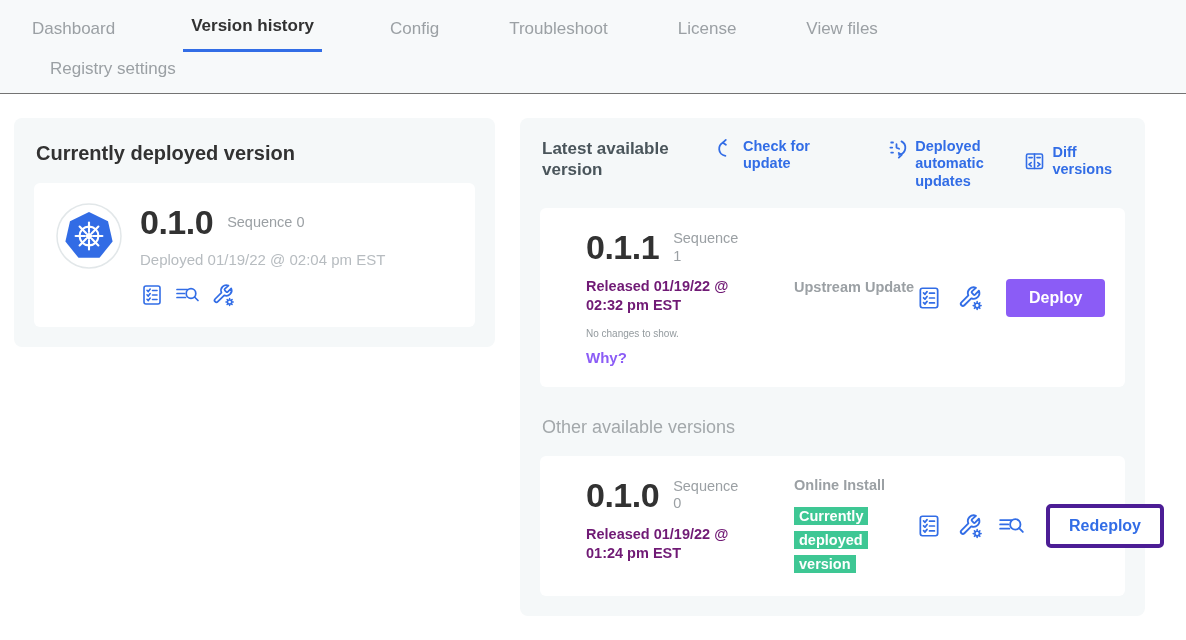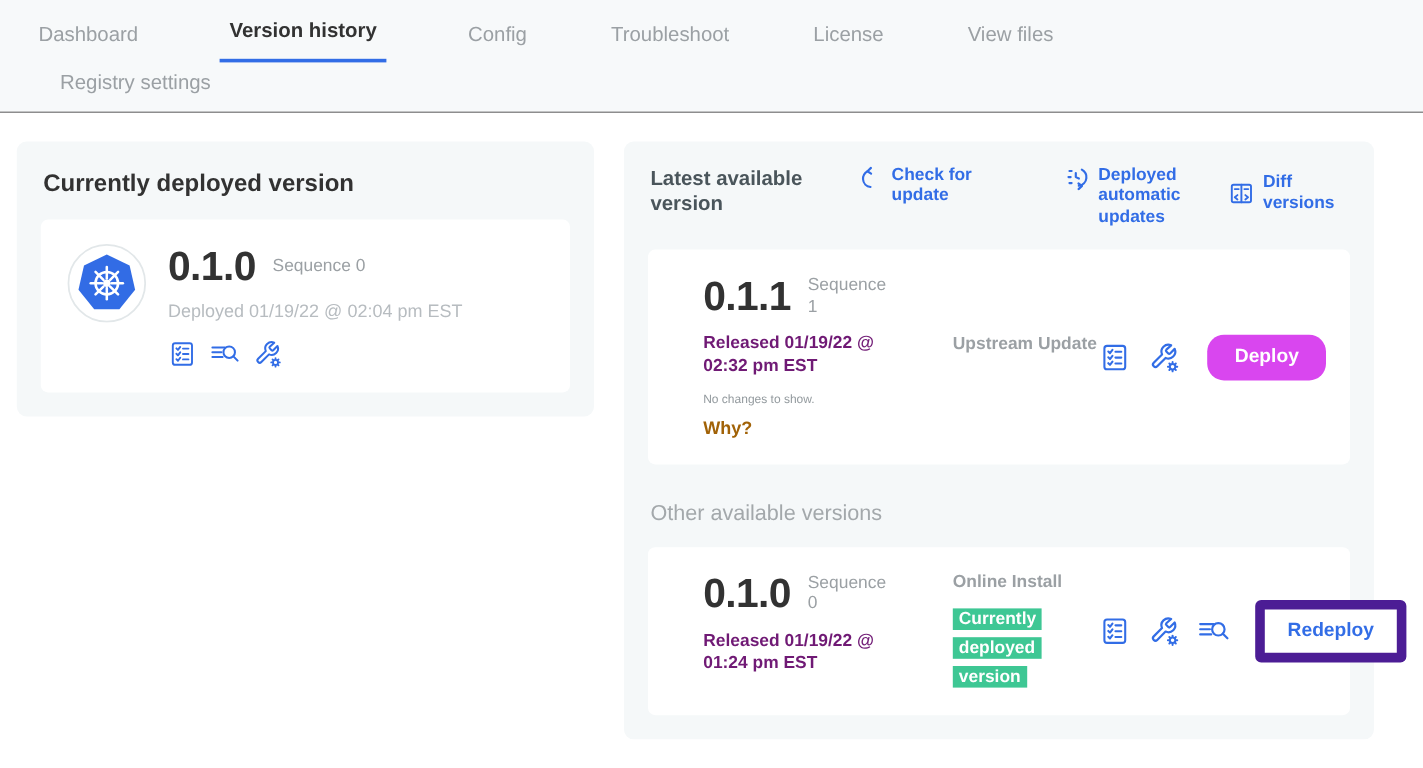--- a/index.html
+++ b/index.html
@@ -132,21 +132,21 @@
   .changes-note {
     margin-top: 13px;
     font-size: 10px;
     font-weight: 500;
     color: #939a9e;
   }
   .why-link {
     margin-top: 10px;
     font-size: 15px;
     font-weight: 700;
-    color: #a16207;
+    color: #8b5cf6;
     cursor: pointer;
     display: inline-block;
   }
   .vc-mid { width: 122px; flex: 0 0 auto; }
   .source-label {
     font-size: 14.5px;
     font-weight: 700;
     color: #9ba0a4;
     line-height: 1.3;
   }
@@ -162,35 +162,35 @@
     box-decoration-break: clone;
   }
   .vc-right {
     margin-left: auto;
     align-self: center;
     display: flex;
     align-items: center;
     gap: 15px;
   }
   .btn-primary {
-    background: #d946ef;
+    background: #8b5cf6;
     color: #ffffff;
     border: none;
-    border-radius: 14px;
+    border-radius: 4px;
     font-family: inherit;
     font-size: 16px;
     font-weight: 700;
     padding: 10px 23px;
     margin-left: 8px;
     cursor: pointer;
   }
   .btn-outline {
     background: #ffffff;
     color: #326de6;
-    border: 8px solid #4c1d95;
+    border: 4px solid #4c1d95;
     border-radius: 5px;
     font-family: inherit;
     font-size: 16px;
     font-weight: 700;
     padding: 9px 19px;
     margin-left: 6px;
     cursor: pointer;
   }
   .other-title {
     margin: 30px 0 0 2px;

